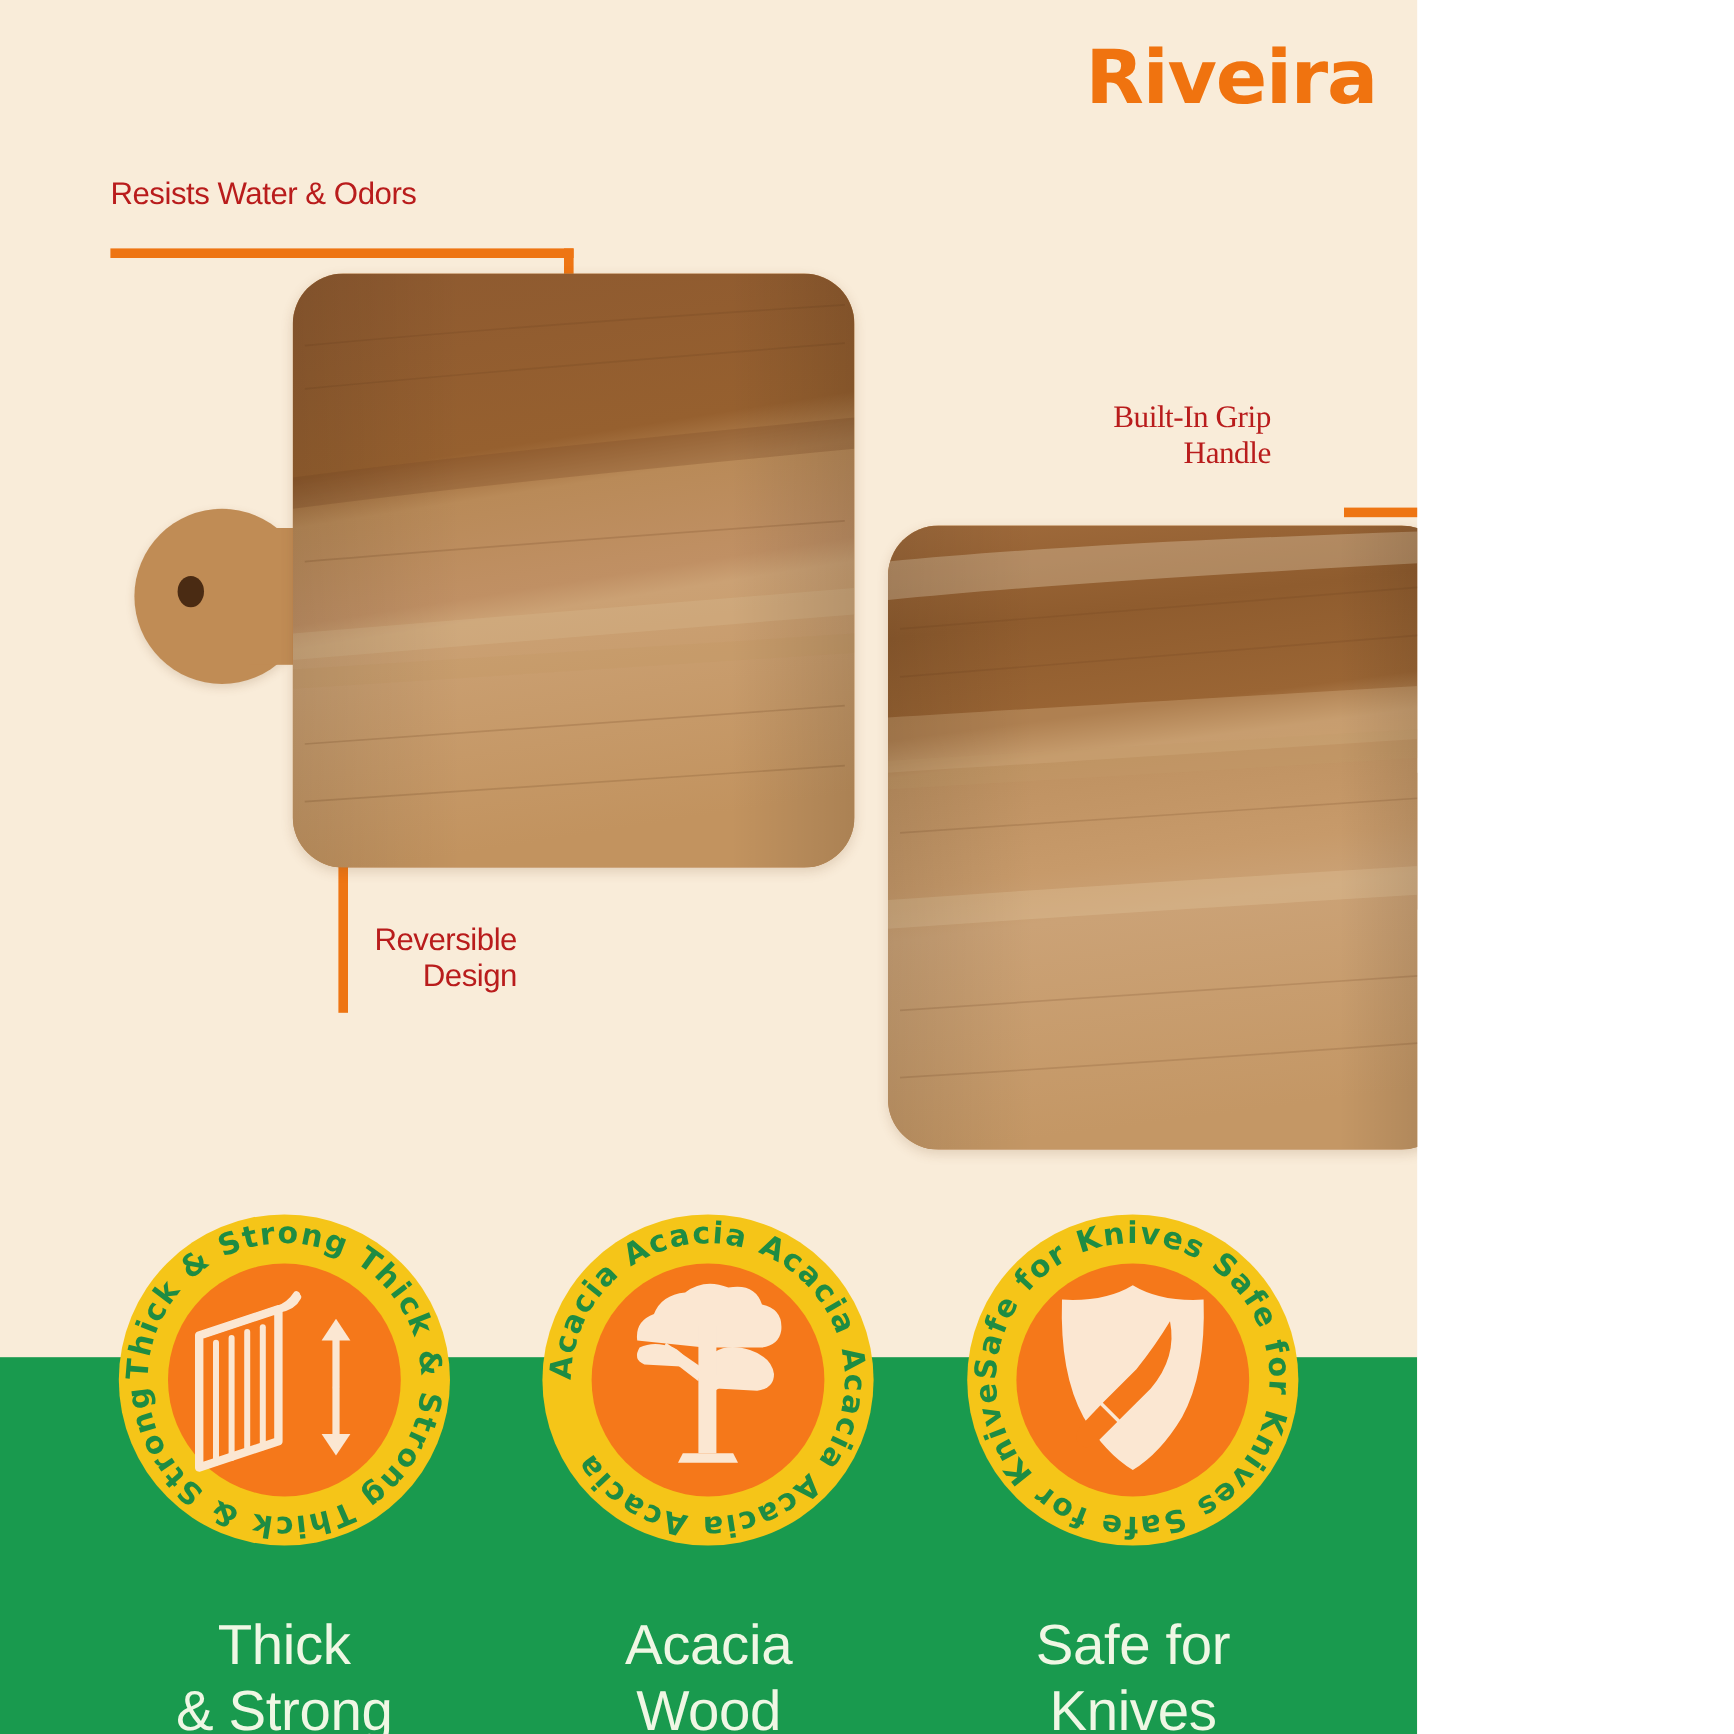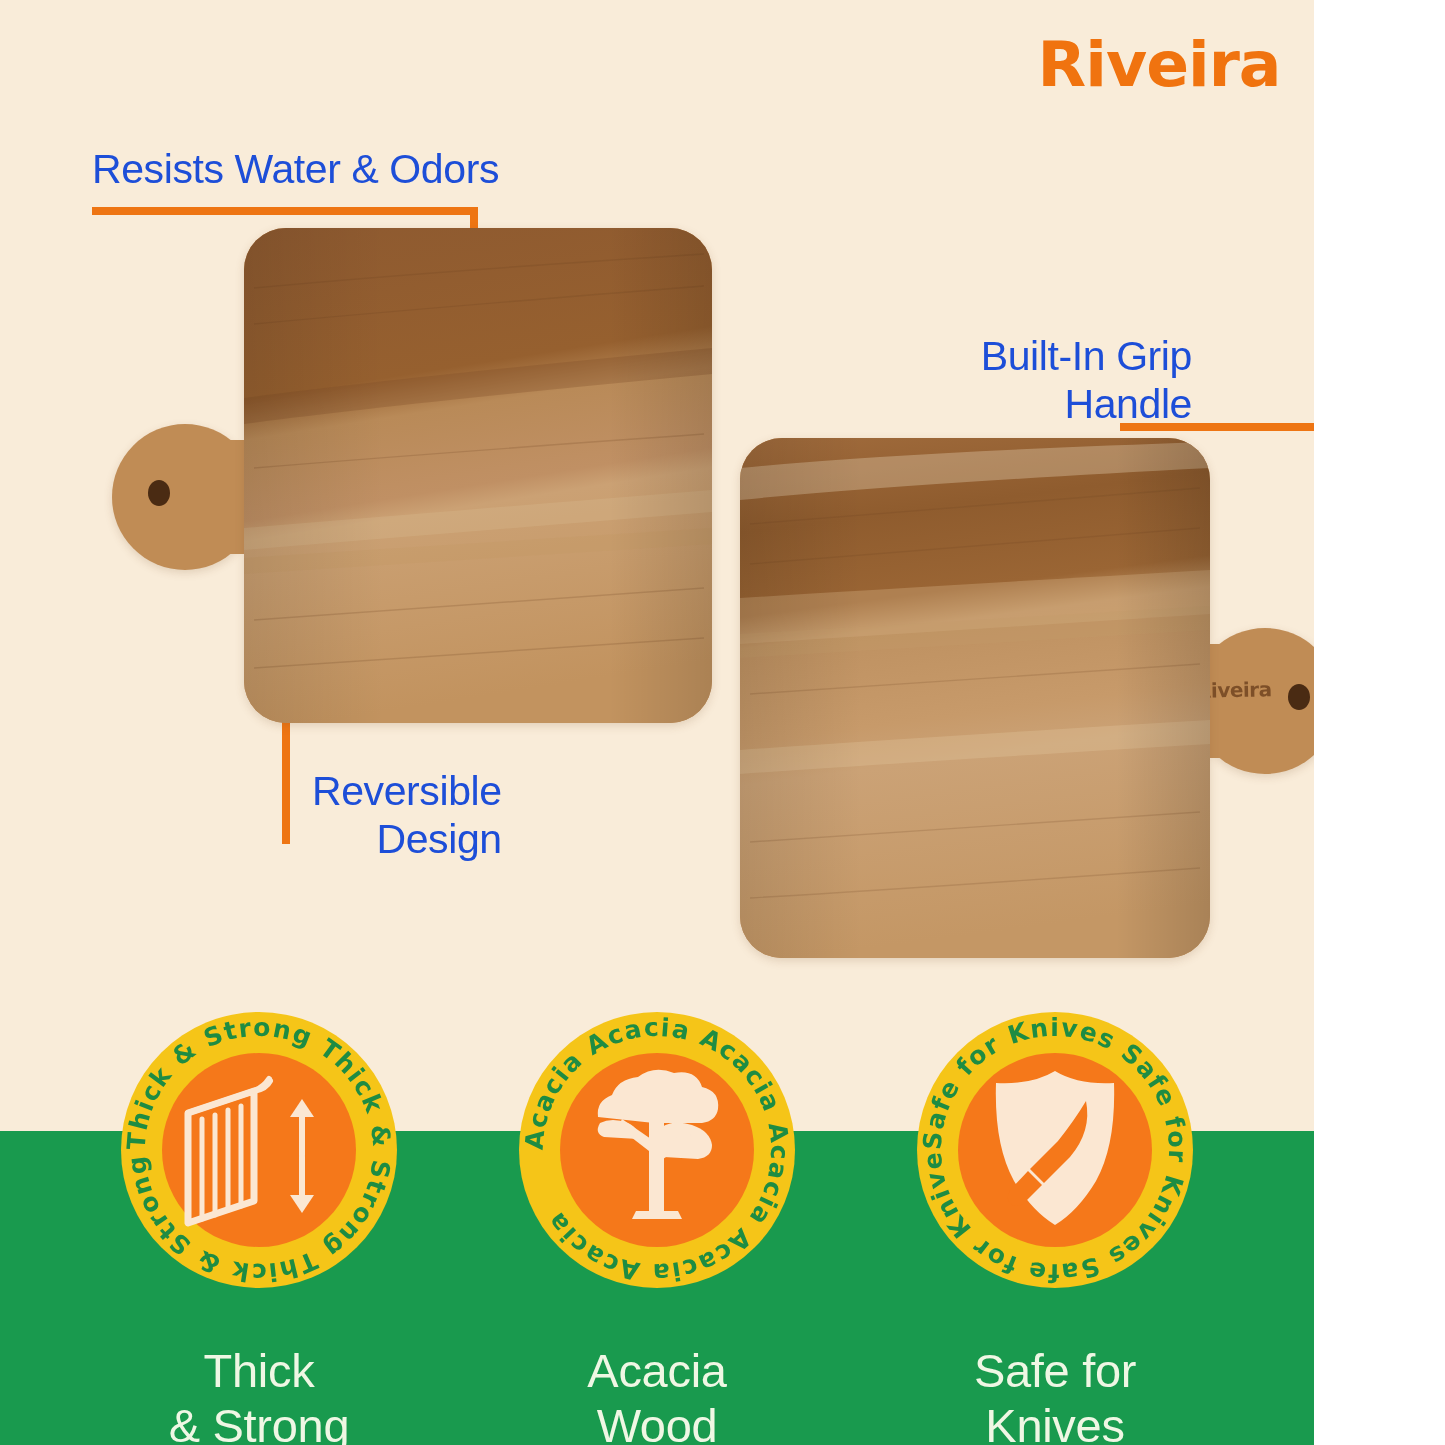--- a/index.html
+++ b/index.html
@@ -1,19 +1,19 @@
 <!DOCTYPE html>
 <html><head>
 <meta charset="utf-8">
 <style>
   * { margin:0; padding:0; box-sizing:border-box; }
   html,body { background:#ffffff; }
   .stage{
     position:relative;
-    width:1314px; height:1445px;
+    width:1181px; height:1445px;
     background:#F9ECD9;
     overflow:hidden;
     font-family:"Liberation Sans", sans-serif;
   }
 
   
   .green-band{
     position:absolute; left:0; right:0;
     top:1131px; bottom:0;
     background:#199A4E;
@@ -25,29 +25,29 @@
     font-size:62px; font-weight:bold;
     letter-spacing:-1px;
     color:#F0730F;
     font-family:"DejaVu Sans", sans-serif;
     transform:scaleX(1.02);
   }
 
   
   .callout{
     position:absolute;
-    color:#1d4ed8;
-    font-size:41px;
+    color:#b91c1c;
+    font-size:26px;
     line-height:1.17;
     font-weight:500;
     letter-spacing:-0.4px;
     white-space:pre-line;
   }
   .callout.c1{ left:92px;  top:146px; }
-  .callout.c2{ right:122px; top:333px; text-align:right; }
+  .callout.c2{ right:122px; top:333px; text-align:right;font-family:Liberation Serif, serif; }
   .callout.c3{ left:312px; top:768px;text-align:right; }
 
   
   .lead{ position:absolute; background:#EE7513; }
   .dot{
     position:absolute; width:30px; height:30px;
     border-radius:50%; background:#F57C17;
   }
 
   

